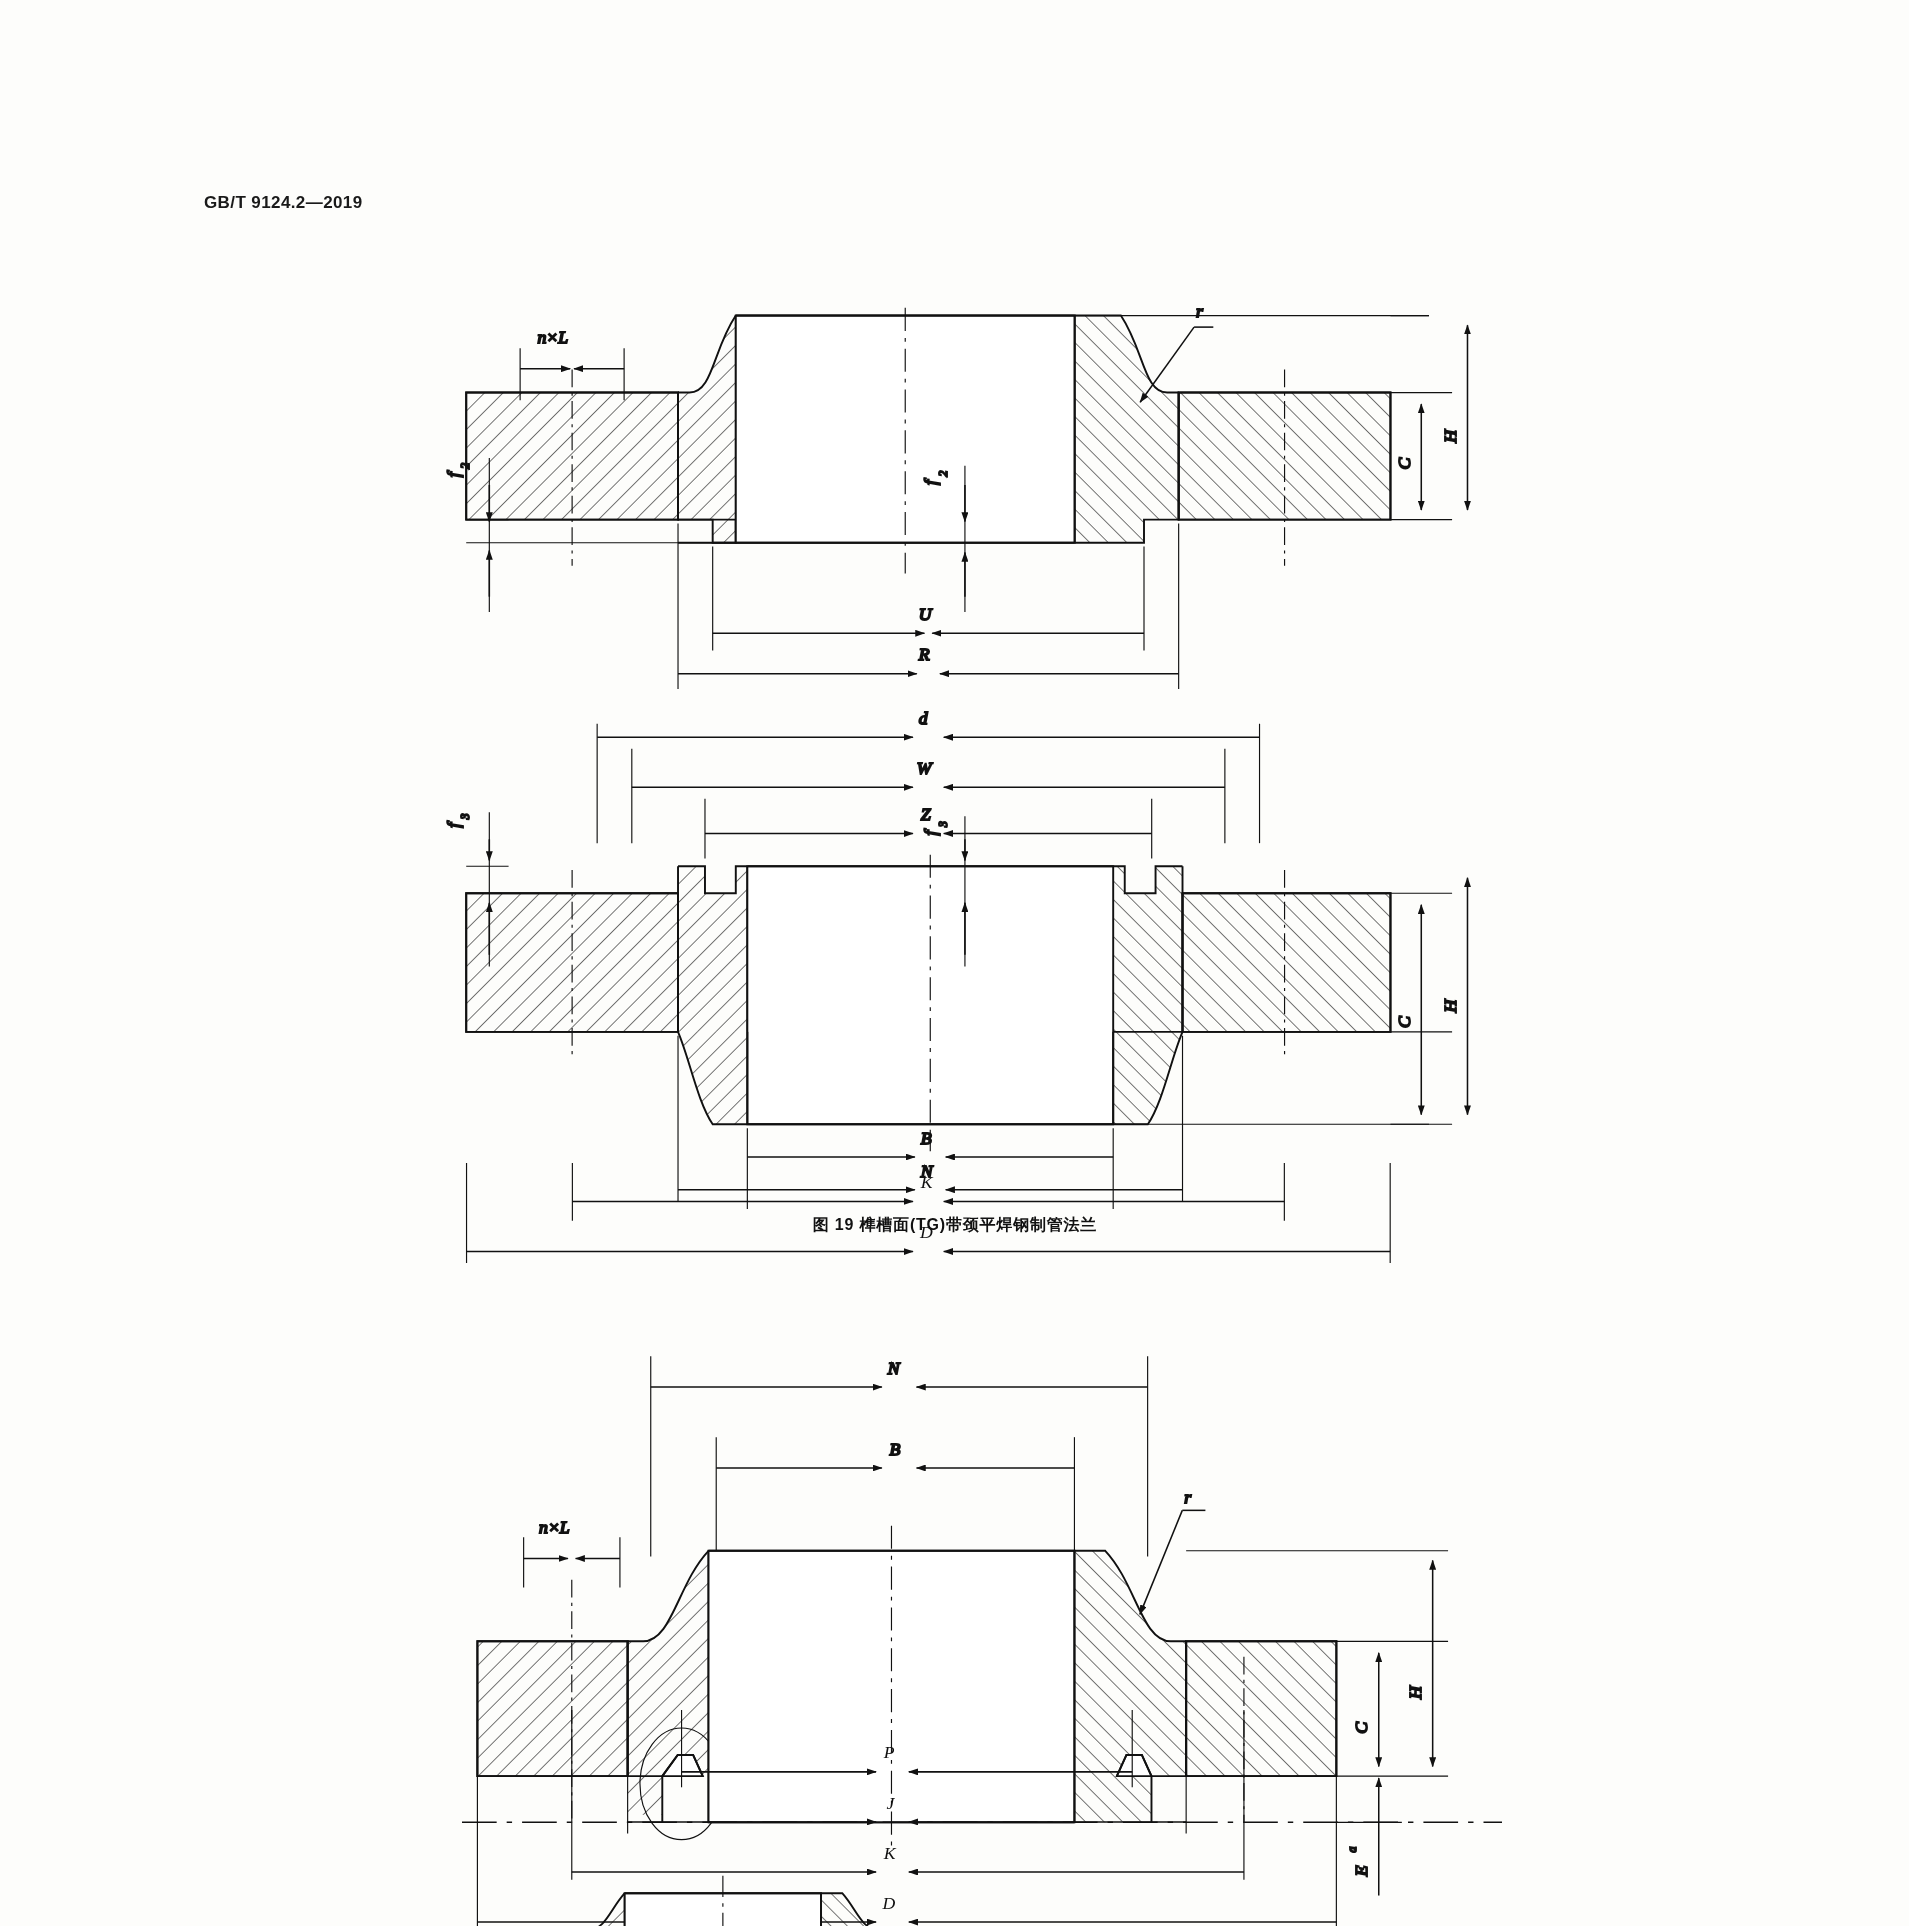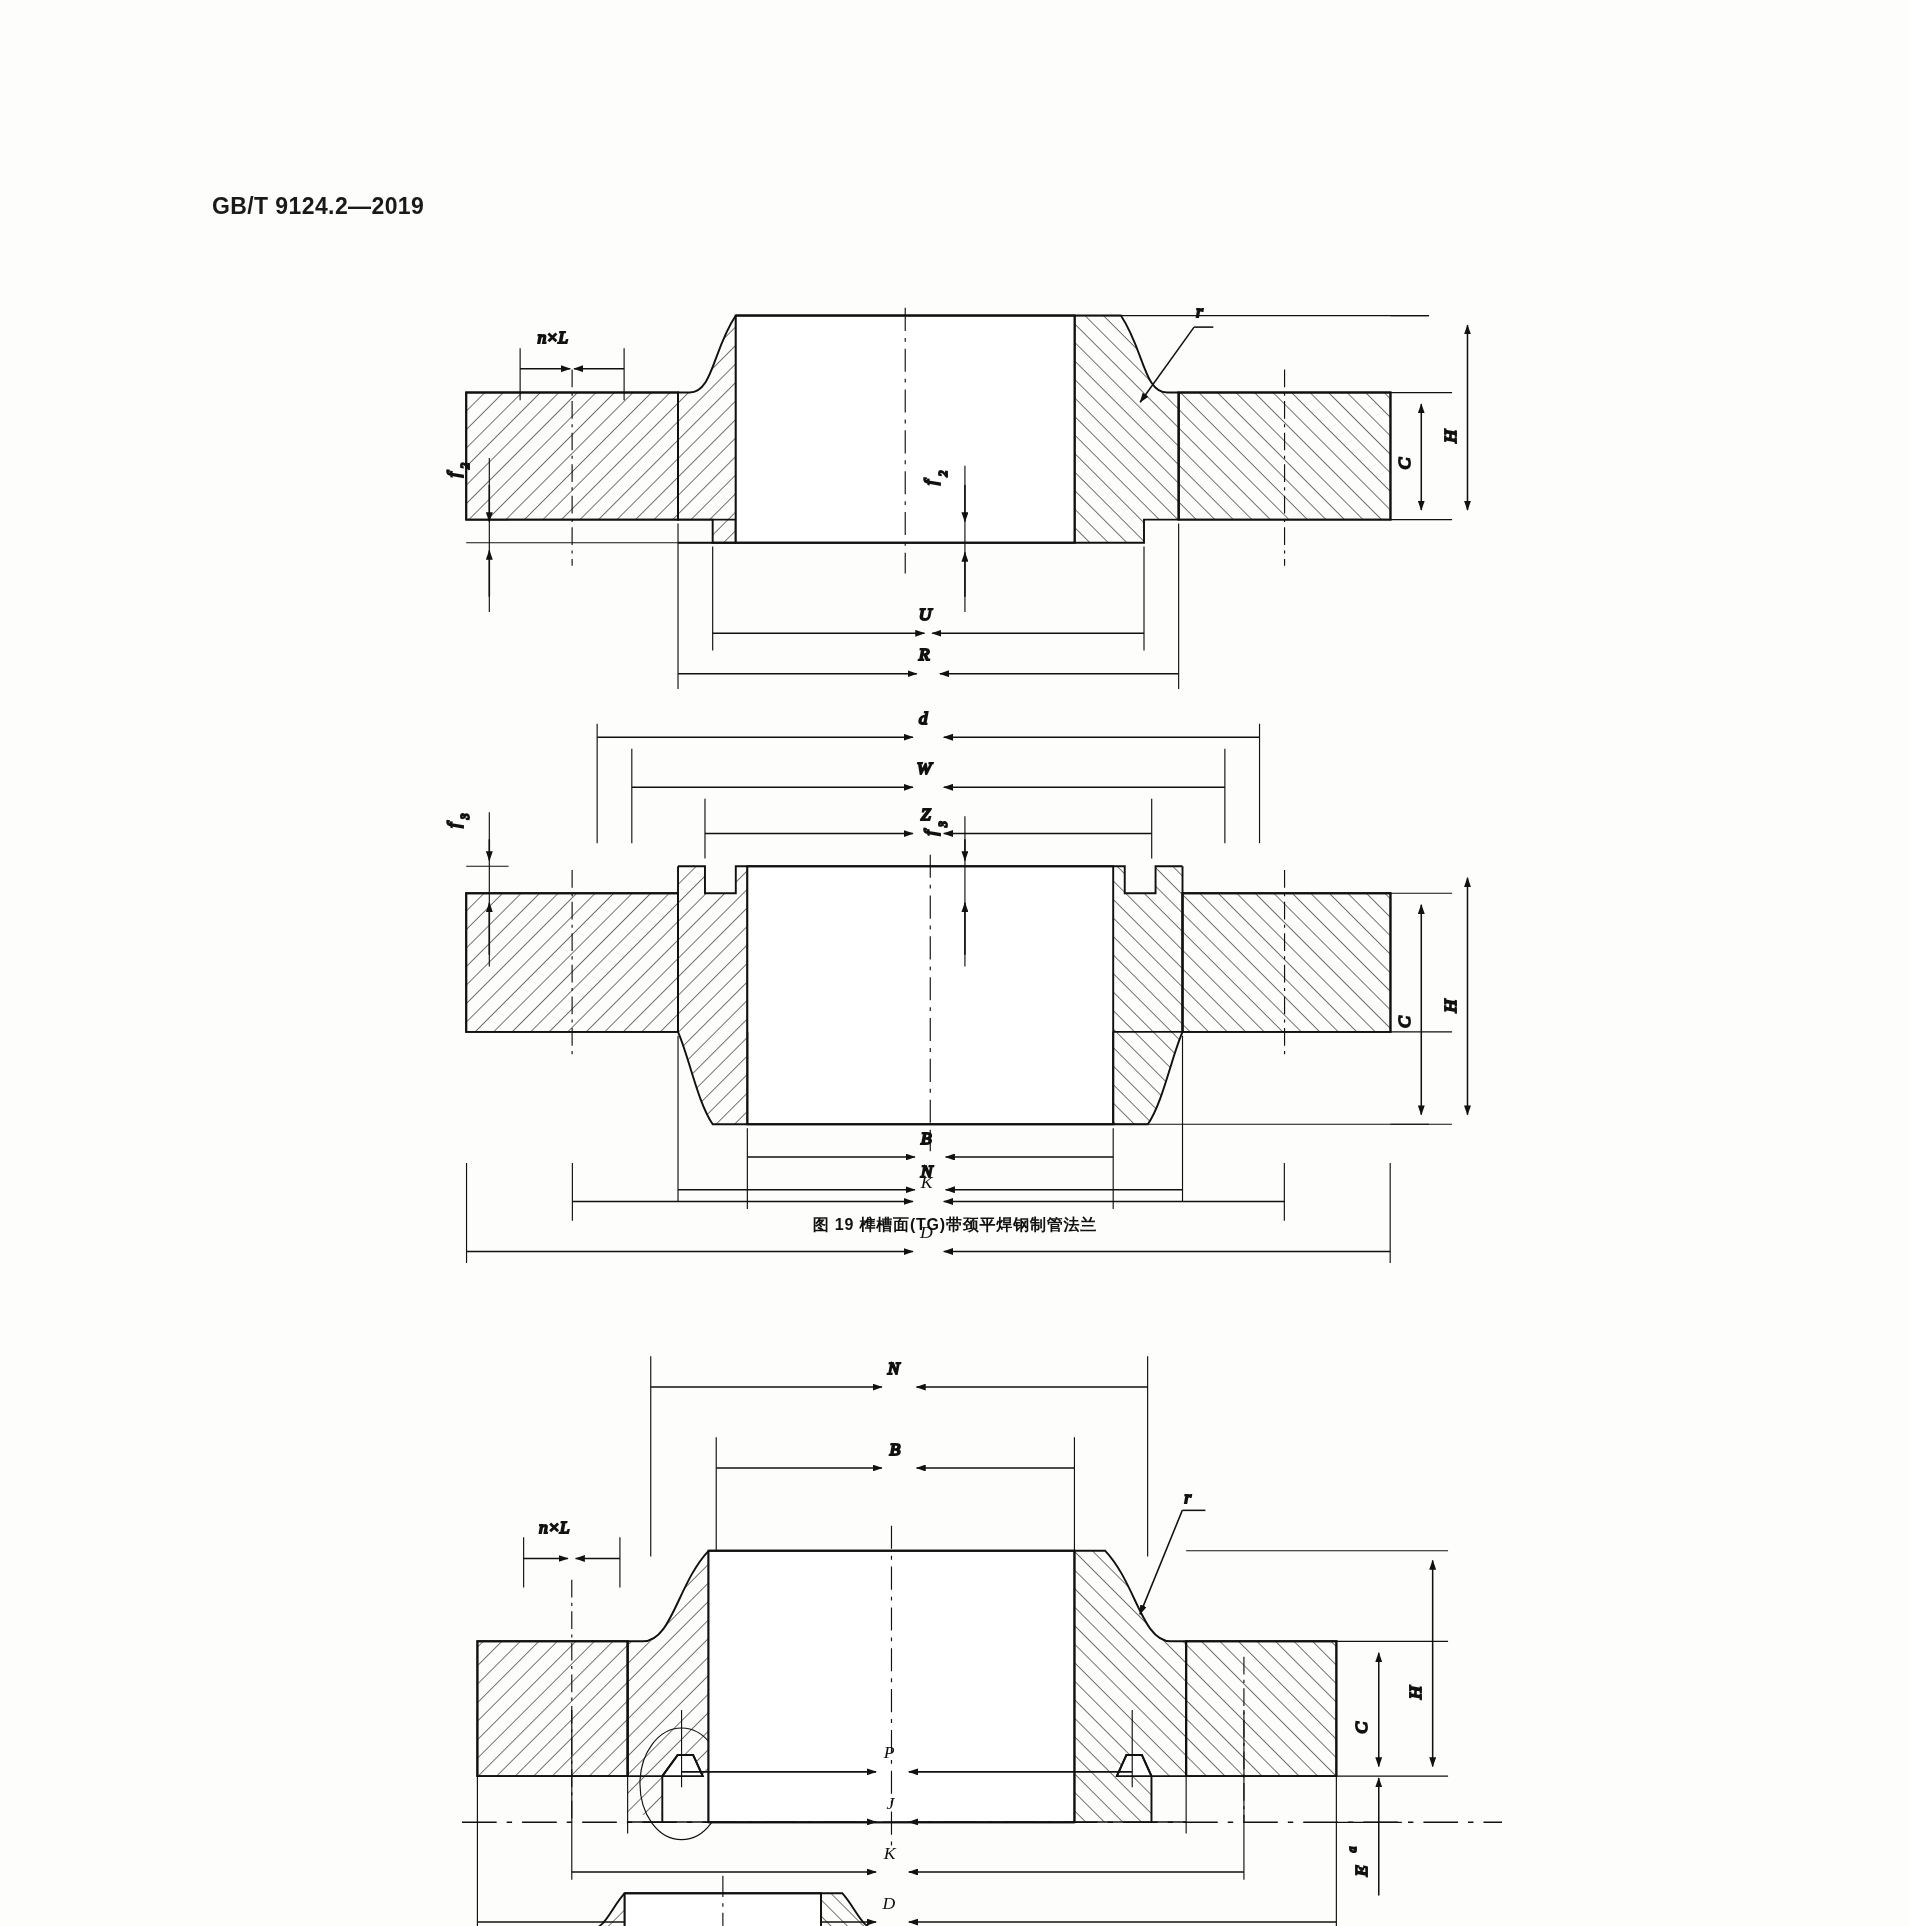--- a/index.html
+++ b/index.html
@@ -7,23 +7,23 @@
   body{font-family:"Liberation Serif",serif;}
   .page{
     position:relative;
     width:1910px;height:2700px;
     background:#fdfdfb;
     overflow:hidden;
     margin:0 auto;
   }
   
   .hdr{
-    position:absolute;left:212px;top:193px;
+    position:absolute;left:204px;top:193px;
     font-family:"Liberation Sans",sans-serif;
-    font-weight:bold;font-size:23px;letter-spacing:0.4px;color:#1a1a1a;
+    font-weight:bold;font-size:17px;letter-spacing:0.4px;color:#1a1a1a;
     white-space:nowrap;
   }
   
   .caption{
     position:absolute;width:100%;text-align:center;
     font-family:Liberation Sans, sans-serif;
     font-weight:bold;font-size:16px;color:#111;
     letter-spacing:0.8px;
   }
   

